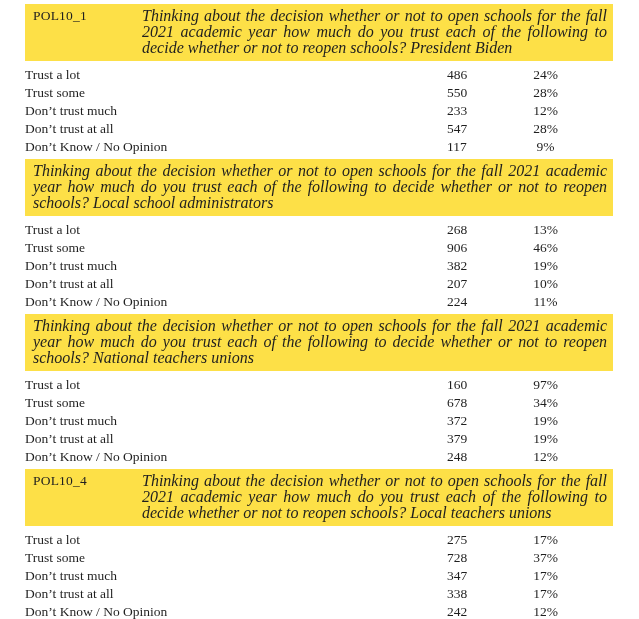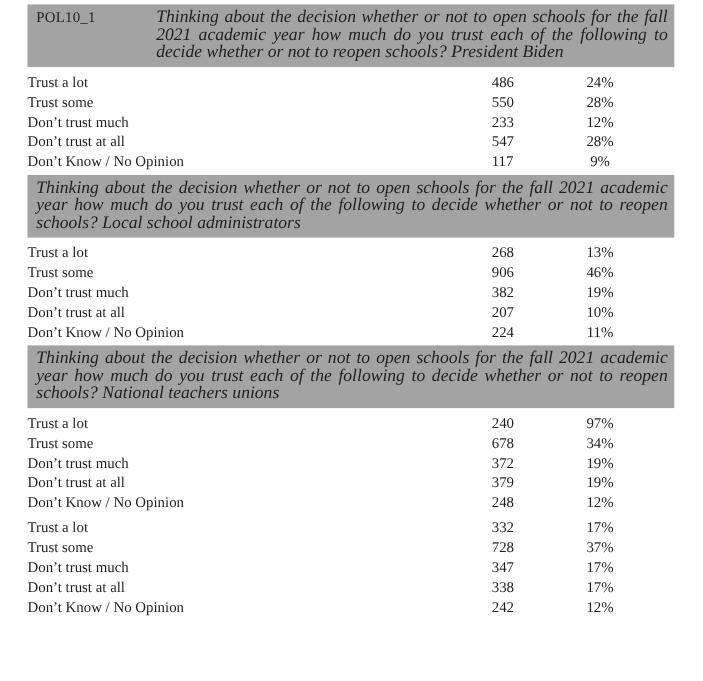--- a/index.html
+++ b/index.html
@@ -16,21 +16,21 @@
   }
   .page {
     padding-top: 4px;
   }
   .qblock {
     width: 588px;
     margin-left: 25px;
     margin-bottom: 3px;
   }
   .qband {
-    background: #a3a3a3;
+    background: #fde047;
     display: flex;
     align-items: flex-start;
     box-sizing: border-box;
     padding: 4px 6px 5px 8px;
     min-height: 55px;
   }
   .qid {
     flex: none;
     width: 109px;
     font-size: 13.5px;
@@ -139,21 +139,21 @@
     </div>
   </section>
 
   <section class="qblock">
     <div class="qband">
       <div class="qtext">Thinking about the decision whether or not to open schools for the fall 2021 academic year how much do you trust each of the following to decide whether or not to reopen schools? National teachers unions</div>
     </div>
     <div class="rows">
       <div class="row">
         <span class="row-label">Trust a lot</span>
-        <span class="row-count">240</span>
+        <span class="row-count">160</span>
         <span class="row-pct">97%</span>
       </div>
       <div class="row">
         <span class="row-label">Trust some</span>
         <span class="row-count">678</span>
         <span class="row-pct">34%</span>
       </div>
       <div class="row">
         <span class="row-label">Don’t trust much</span>
         <span class="row-count">372</span>
@@ -166,24 +166,28 @@
       </div>
       <div class="row">
         <span class="row-label">Don’t Know / No Opinion</span>
         <span class="row-count">248</span>
         <span class="row-pct">12%</span>
       </div>
     </div>
   </section>
 
   <section class="qblock">
-    <div class="rows">
-      <div class="row">
-        <span class="row-label">Trust a lot</span>
-        <span class="row-count">332</span>
+    <div class="qband">
+      <div class="qid">POL10_4</div>
+      <div class="qtext">Thinking about the decision whether or not to open schools for the fall 2021 academic year how much do you trust each of the following to decide whether or not to reopen schools? Local teachers unions</div>
+    </div>
+    <div class="rows">
+      <div class="row">
+        <span class="row-label">Trust a lot</span>
+        <span class="row-count">275</span>
         <span class="row-pct">17%</span>
       </div>
       <div class="row">
         <span class="row-label">Trust some</span>
         <span class="row-count">728</span>
         <span class="row-pct">37%</span>
       </div>
       <div class="row">
         <span class="row-label">Don’t trust much</span>
         <span class="row-count">347</span>

